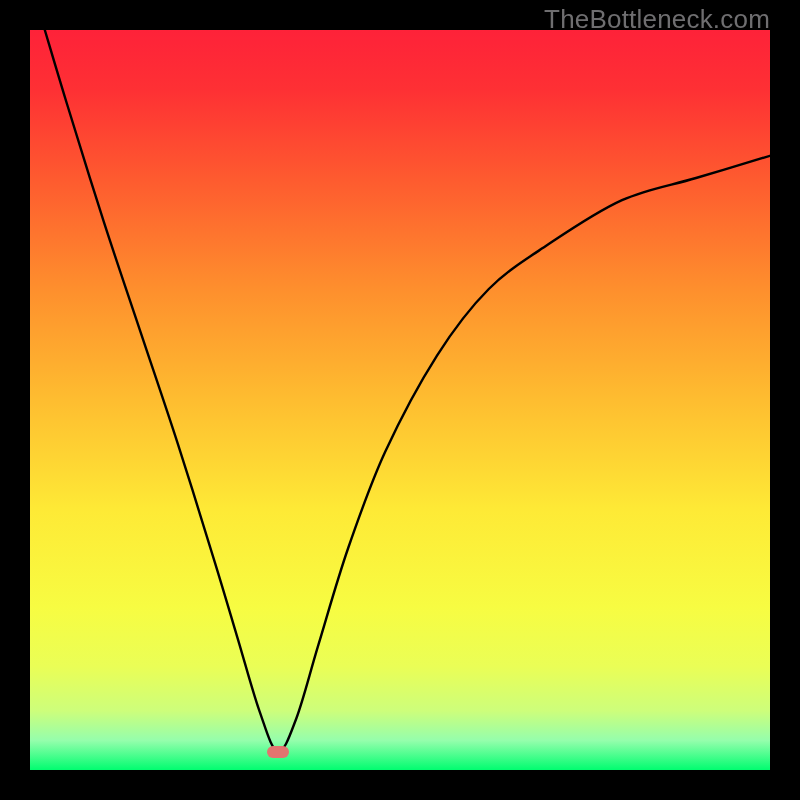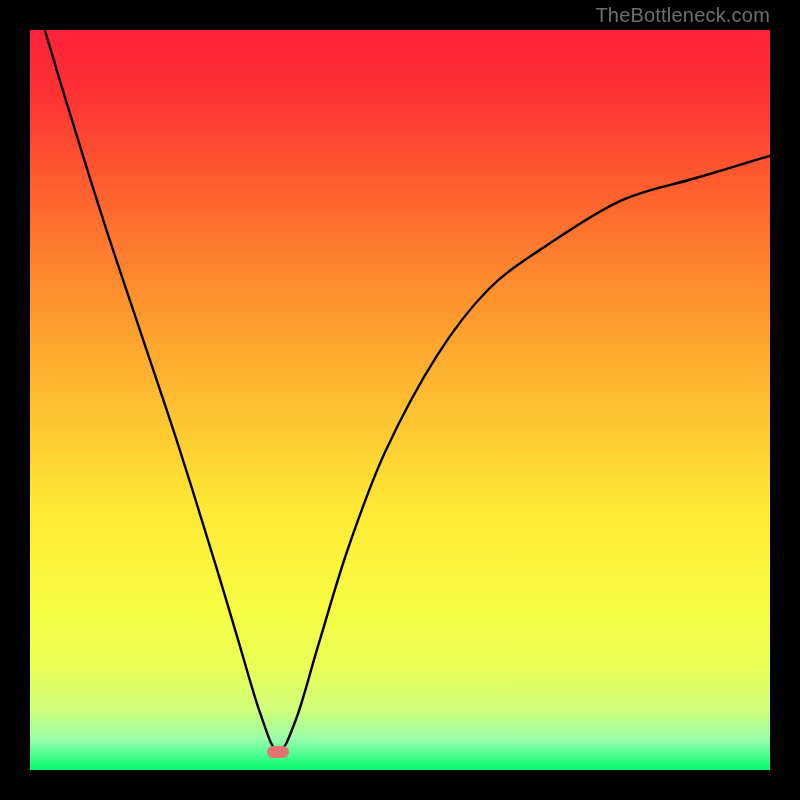--- a/index.html
+++ b/index.html
@@ -24,21 +24,21 @@
     left: 0;
     top: 0;
     width: 740px;
     height: 740px;
   }
   .watermark {
     position: absolute;
     top: 4px;
     right: 30px;
     color: #6f6e70;
-    font-size: 20px;
+    font-size: 26px;
     font-weight: 500;
     letter-spacing: 0.2px;
   }
   svg.curve {
     position: absolute;
     left: 0;
     top: 0;
     width: 740px;
     height: 740px;
   }

